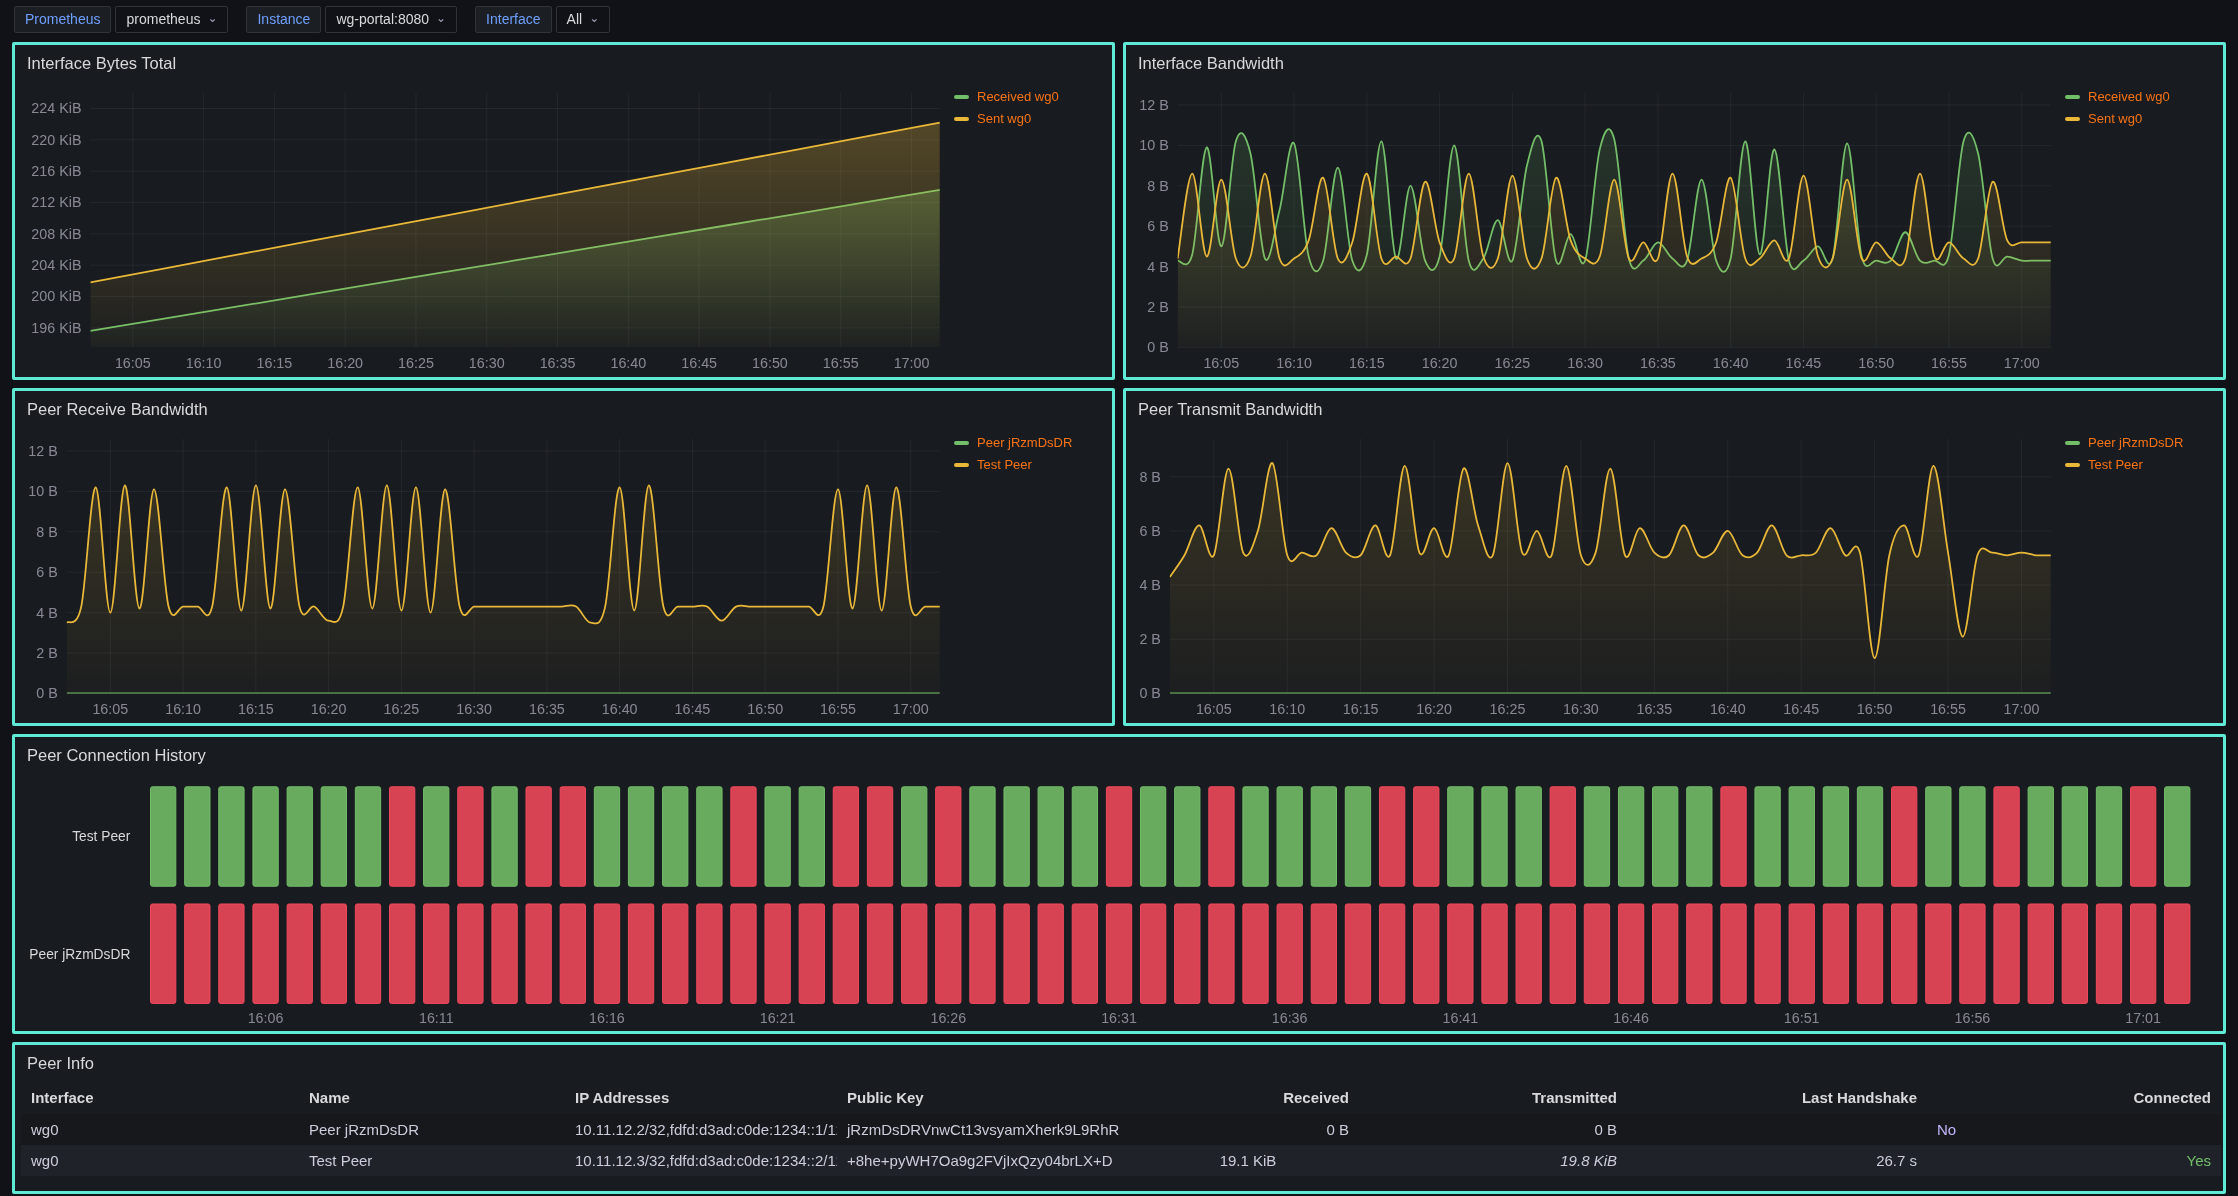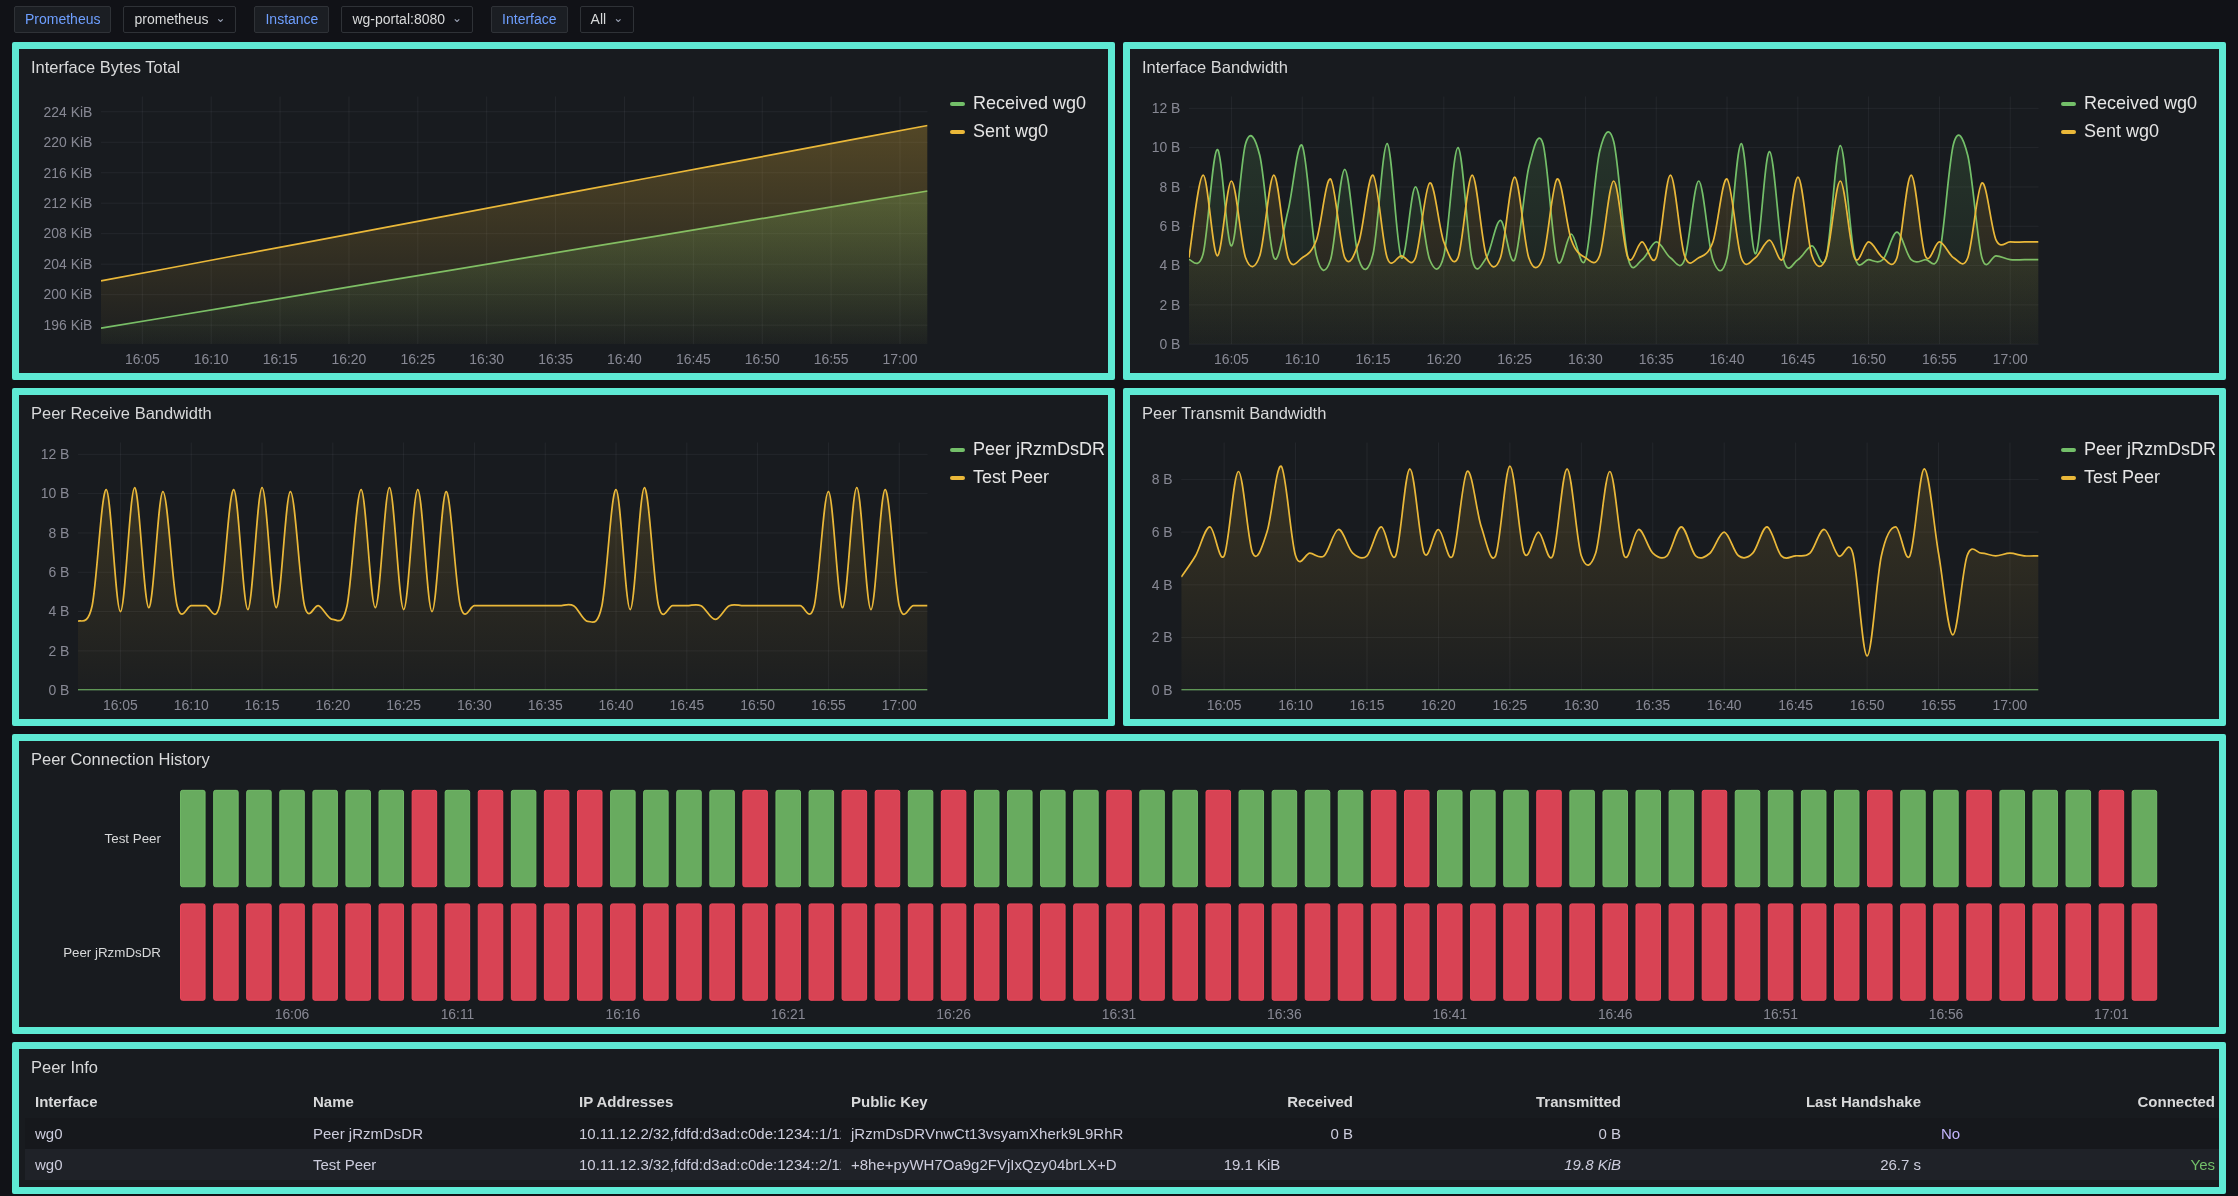--- a/index.html
+++ b/index.html
@@ -1,37 +1,37 @@
 <!DOCTYPE html>
 <html><head>
 <meta charset="utf-8">
 <style>
   *{box-sizing:border-box;margin:0;padding:0}
   html,body{width:2238px;height:1196px}
   body{background:#111217;font-family:"Liberation Sans","DejaVu Sans",sans-serif;color:#CCCCDC;overflow:hidden}
 
   .toolbar{height:38px;display:flex;align-items:center;gap:18px;padding:0 14px}
-  .var{display:flex;gap:12px;align-items:center}
+  .var{display:flex;gap:4px;align-items:center}
   .chip{height:27px;display:flex;align-items:center;padding:0 10px;border:1px solid #2F3237;border-radius:2px;font-size:14px;white-space:nowrap}
   .chip.label{background:#1B1E23;color:#6E9FFF;font-weight:500}
   .chip.value{background:#111217;color:#D8D9DA;gap:7px;cursor:pointer}
   .caret{color:#9DA5B8;font-size:12px;line-height:1;transform:translateY(-1px)}
 
   .dash{padding:4px 12px 2px;display:flex;flex-direction:column;gap:8px}
   .row{display:flex;gap:8px}
   .row>.panel{flex:1;min-width:0}
   .r-charts{height:338px}
   .r-timeline{height:300px}
   .r-table{height:152px}
-  .panel{background:#181B1F;border:7px solid #5eead4;border-radius:2px;position:relative}
+  .panel{background:#181B1F;border:3px solid #5eead4;border-radius:2px;position:relative}
   .panel-title{font-size:16.5px;font-weight:500;color:#D8D9DA;padding:9px 12px;height:36px;cursor:pointer;white-space:nowrap}
   .panel-body{position:absolute;top:36px;left:0;right:0;bottom:0;display:flex}
   svg.plot{flex:1;min-width:0;height:100%;display:block}
   .legend{width:158px;padding:8px 6px 0 0;display:flex;flex-direction:column;gap:7px}
-  .legend-item{display:flex;align-items:center;gap:8px;font-size:18px;color:#e5e5e5;cursor:pointer;white-space:nowrap}
+  .legend-item{display:flex;align-items:center;gap:8px;font-size:13px;color:#f97316;cursor:pointer;white-space:nowrap}
   .swatch{width:15px;height:4px;border-radius:2px;flex:none}
 
   .table-body{padding:0 6px;display:block;overflow:hidden}
   table{width:100%;border-collapse:collapse;table-layout:fixed;font-size:15px}
   th{padding:8px 10px;font-weight:600;color:#D8D9DA;white-space:nowrap;overflow:hidden;cursor:pointer}
   td{padding:7px 10px;white-space:nowrap;overflow:hidden;color:#CCCCDC}
   tbody tr:nth-child(1){background:#16181C}
   tbody tr:nth-child(2){background:#1F2228}
 
   .grid{stroke:rgba(204,204,220,0.07)}

